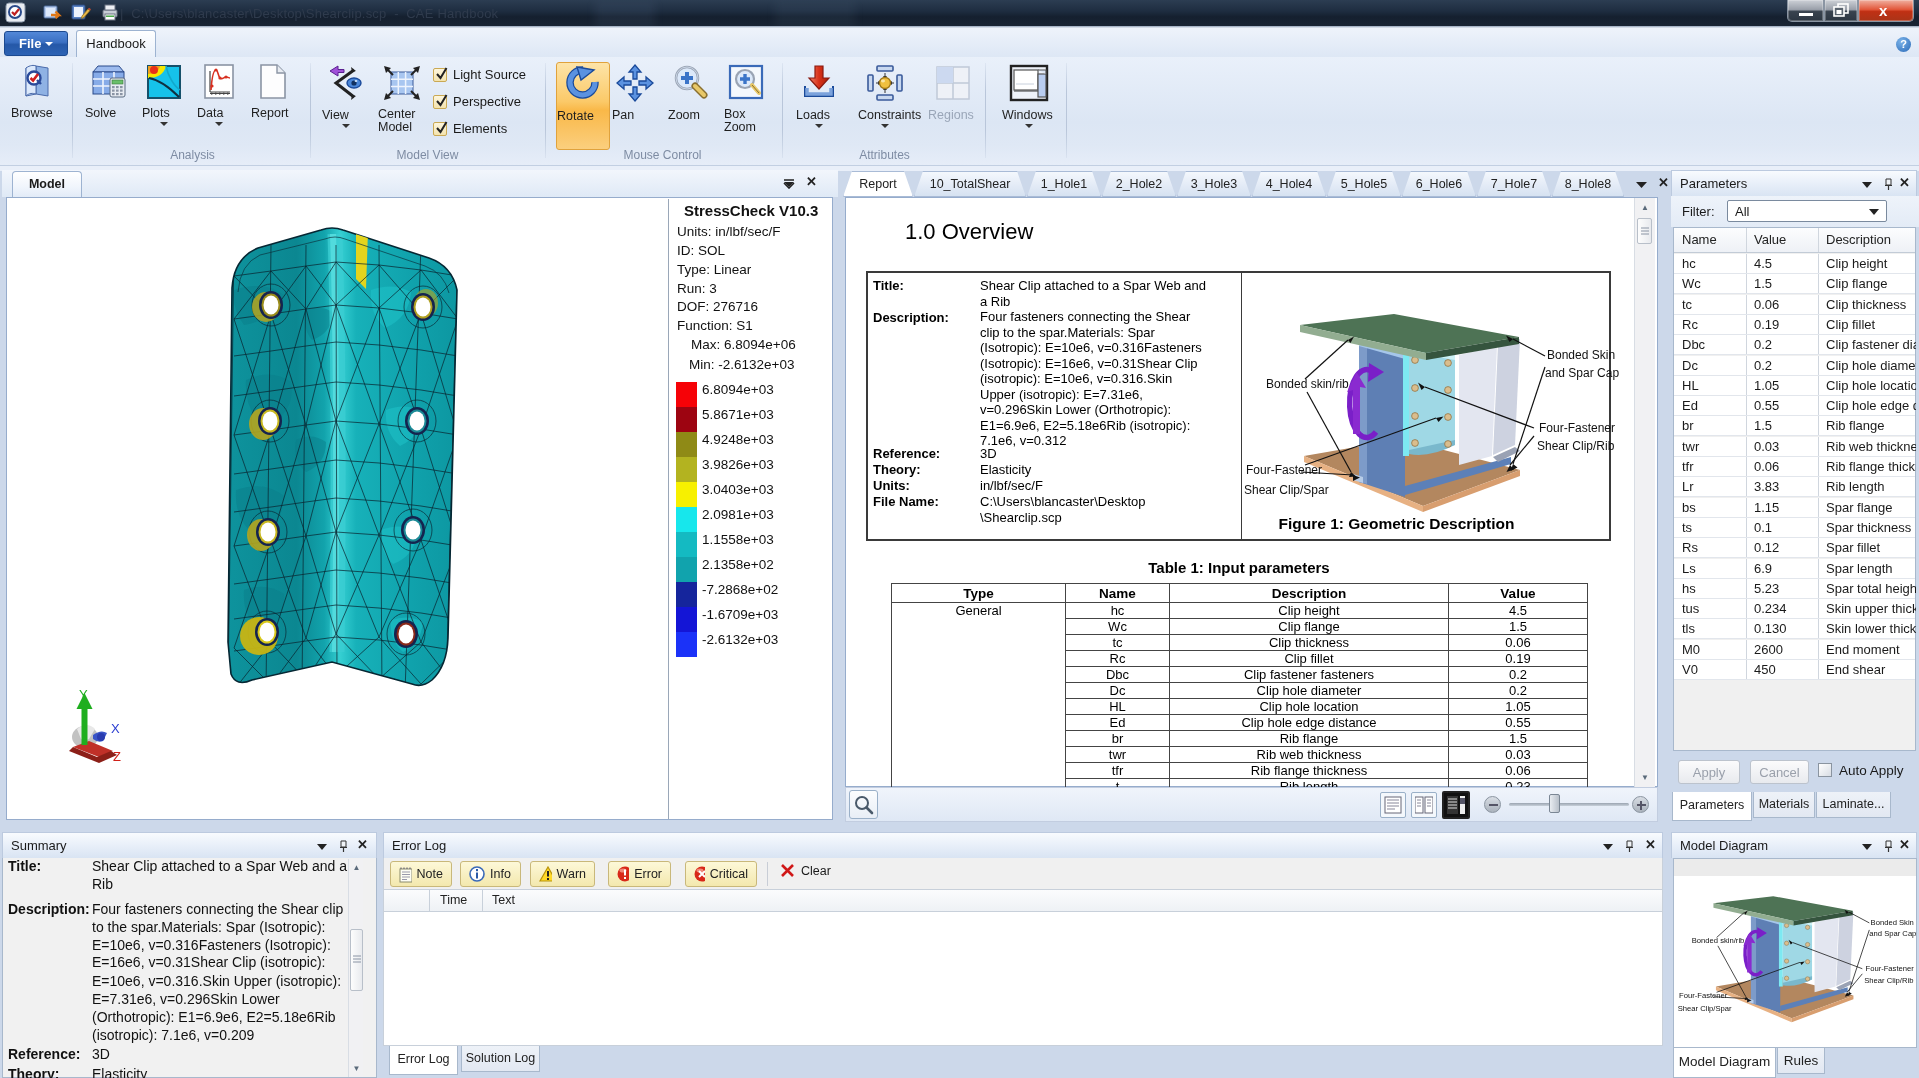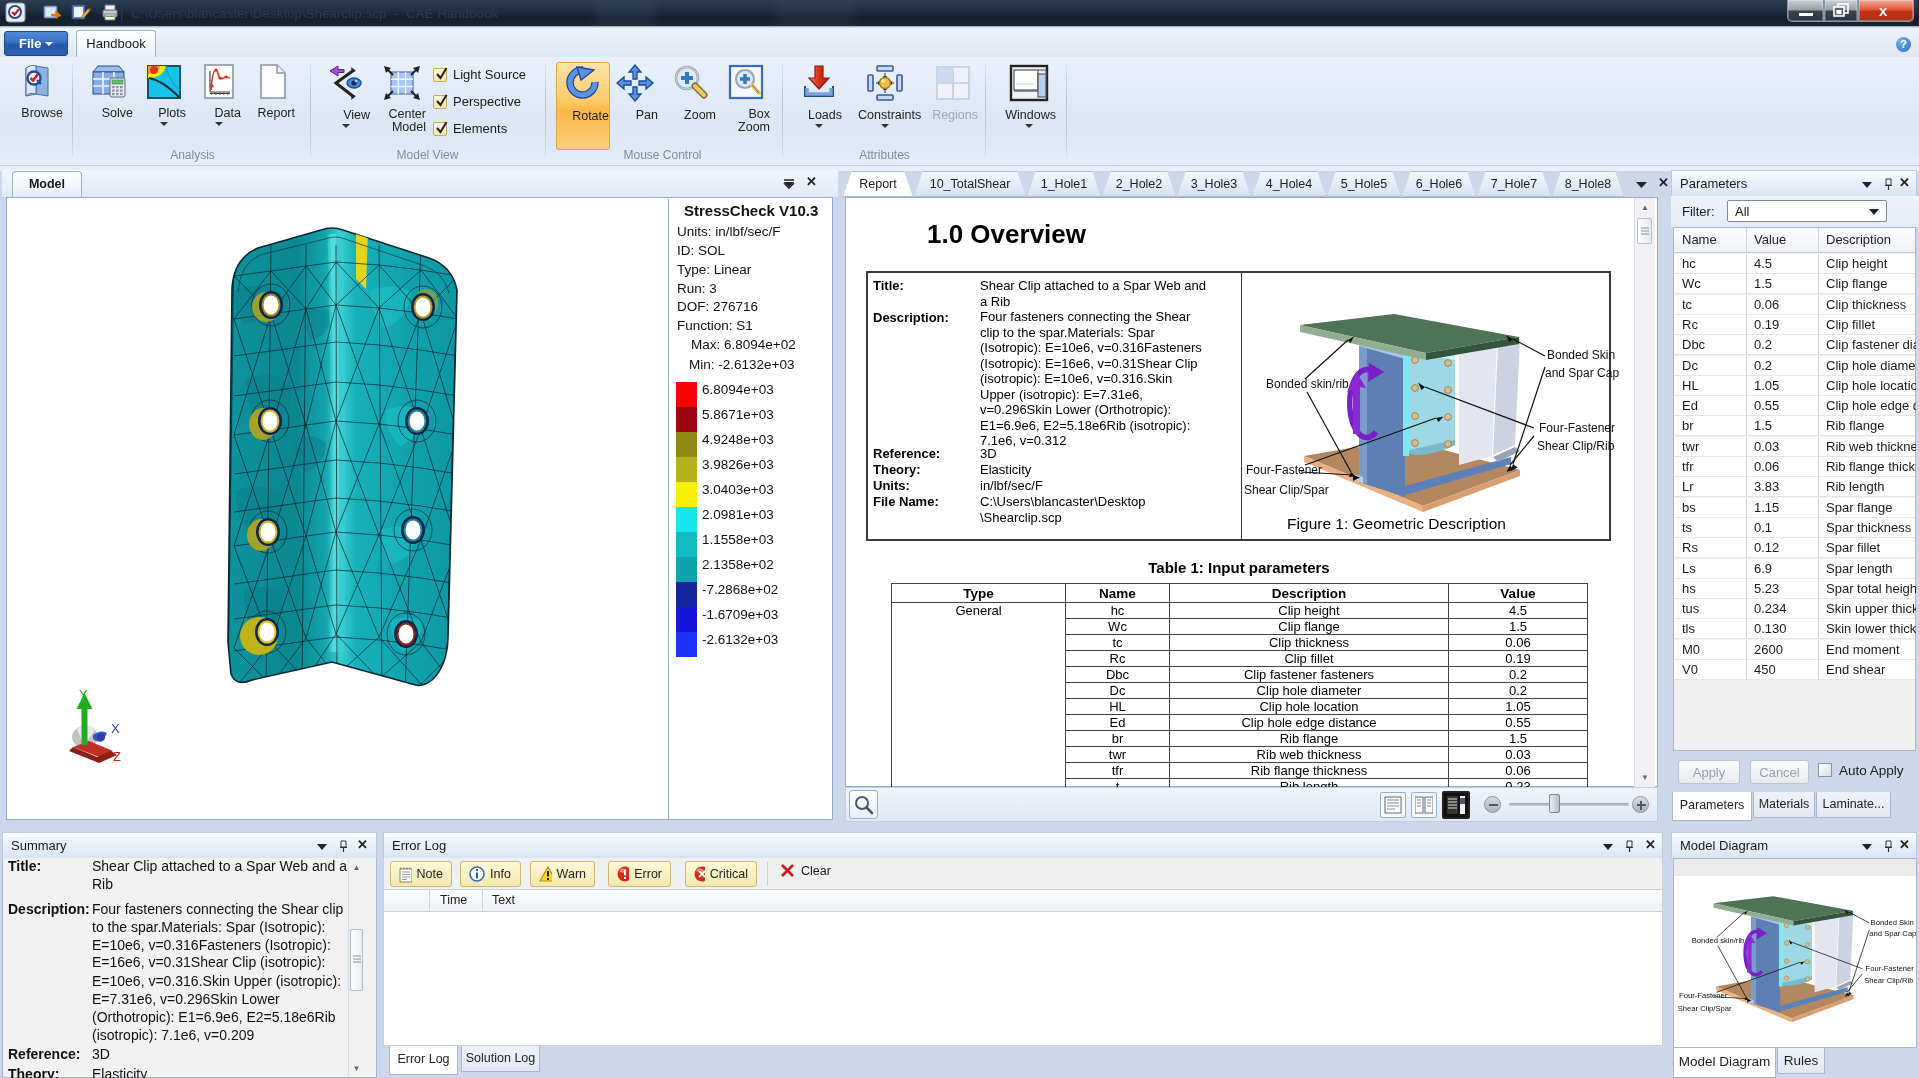--- a/index.html
+++ b/index.html
@@ -16,21 +16,21 @@
 #btn-close{left:1858px;width:56px;border-radius:0 0 5px 0;background:linear-gradient(180deg,#f0b0a0 0%,#e2573a 45%,#c03014 55%,#aa3418 100%)}
 .winglyph{position:absolute;color:#fff;font-weight:bold}
 
 #tabrow{position:absolute;left:0;top:28px;width:1919px;height:29px;background:linear-gradient(180deg,#eef3fb,#dde7f5)}
 #filebtn{position:absolute;left:4px;top:3px;width:64px;height:25px;background:linear-gradient(180deg,#5288d8 0%,#3a6fc2 45%,#2558a8 55%,#2d63b4 100%);border:1px solid #1c4a90;border-radius:3px;color:#fff;font-weight:bold;font-size:13px;text-align:center;line-height:24px}
 #hbtab{position:absolute;left:76px;top:2px;width:80px;height:27px;background:linear-gradient(180deg,#ffffff,#f4f8fd 50%,#e9f0fa);border:1px solid #9db3d1;border-bottom:none;border-radius:3px 3px 0 0;text-align:center;line-height:26px;font-size:13px}
 #helpbtn{position:absolute;left:1896px;top:9px;width:15px;height:15px;border-radius:50%;background:radial-gradient(circle at 35% 30%,#7ab2e8,#2a6ab8);color:#fff;font-size:11px;font-weight:bold;text-align:center;line-height:15px}
 
 #ribbon{position:absolute;left:0;top:57px;width:1919px;height:109px;background:linear-gradient(180deg,#e9f0fa 0%,#dce6f4 60%,#dfe8f5 82%,#e6edf8 100%);border-bottom:1px solid #c2cfe2}
 .rsep{position:absolute;top:6px;width:1px;height:95px;background:linear-gradient(180deg,rgba(160,175,200,.15),#b9c6da 30%,#b9c6da 70%,rgba(160,175,200,.15))}
-.ritem{position:absolute;top:7px;text-align:right;font-size:12.5px;color:#1e1e1e}
+.ritem{position:absolute;top:7px;text-align:left;font-size:12.5px;color:#1e1e1e}
 .ritem .ric{display:block;margin:0 auto 6px auto}
 .rlabel{position:absolute;font-size:12px;color:#7e8ca3;text-align:center;top:91px}
 .rdrop{display:block;margin:2px auto 0 auto;width:0;height:0;border-left:4px solid transparent;border-right:4px solid transparent;border-top:4px solid #333}
 .chkrow{position:absolute;left:433px;display:flex;align-items:center;gap:6px}
 .chk{width:14px;height:14px;background:linear-gradient(180deg,#fdf6dd,#f3e3ae);border:1px solid #caa954;border-radius:2px;position:relative}
 .chk svg{position:absolute;left:0px;top:-3px}
 
 .panel-hdr{position:absolute;background:linear-gradient(180deg,#f8fbfe 0%,#e8eff9 50%,#d9e4f3 100%);border:1px solid #bccadf;border-bottom:none}
 .panel-hdr .ttl{position:absolute;left:8px;top:5px;font-size:13px;color:#1a1a1a}
 .hicon{position:absolute;top:7px;color:#444;font-size:11px}
@@ -376,21 +376,21 @@
 <div class="panel-body" id="mp-body">
  <div id="legend-sep"></div>
 </div>
 <div class="lg-line" style="left:684px;top:202px;font-weight:bold;font-size:15px">StressCheck V10.3</div>
 <div class="lg-line" style="top:224px">Units: in/lbf/sec/F</div>
 <div class="lg-line" style="top:243px">ID: SOL</div>
 <div class="lg-line" style="top:262px">Type: Linear</div>
 <div class="lg-line" style="top:281px">Run: 3</div>
 <div class="lg-line" style="top:299px">DOF: 276716</div>
 <div class="lg-line" style="top:318px">Function: S1</div>
-<div class="lg-line" style="left:691px;top:337px">Max: 6.8094e+02</div>
+<div class="lg-line" style="left:691px;top:337px">Max: 6.8094e+06</div>
 <div class="lg-line" style="left:689px;top:357px">Min: -2.6132e+03</div>
 <svg class="abs" style="left:186px;top:190px" width="340" height="540" viewBox="0 0 340 540">
  <defs>
   <linearGradient id="clipgrad" x1="0" y1="0" x2="1" y2="0">
    <stop offset="0" stop-color="#0e939d"></stop>
         <stop offset=".3" stop-color="#0b8791"></stop>
         <stop offset=".42" stop-color="#12a3ac"></stop>
         <stop offset=".49" stop-color="#35cfd2"></stop>
         <stop offset=".56" stop-color="#17b1b9"></stop>
         <stop offset=".8" stop-color="#10a2ac"></stop>
@@ -515,36 +515,36 @@
  <div class="rtab" style="left:484px;width:74px">5_Hole5</div>
  <div class="rtab" style="left:559px;width:74px">6_Hole6</div>
  <div class="rtab" style="left:634px;width:74px">7_Hole7</div>
  <div class="rtab" style="left:709px;width:72px">8_Hole8</div>
  <svg class="abs" style="left:793px;top:10px" width="12" height="8">
       <path d="M0,1 l5.5,6 5.5,-6 z" fill="#222"></path>
     </svg>
  <span class="abs xglyph" style="left:815px;top:4px">✕</span>
 </div>
 <div class="panel-body" id="rp-body"></div>
-<div class="abs" style="left:927px;top:219px;font-size:26px;font-weight:bold;color:#000">1.0 Overview</div>
+<div class="abs" style="left:905px;top:219px;font-size:22px;font-weight:normal;color:#000">1.0 Overview</div>
 <div id="ovtable"></div>
 <div id="ovdiv"></div>
 <div class="doc-b doc-lbl" style="left:873px;top:278px">Title:</div>
 <div class="doc-b" style="left:980px;top:278px">Shear Clip attached to a Spar Web and<br>a Rib</div>
 <div class="doc-b doc-lbl" style="left:873px;top:310px">Description:</div>
 <div class="doc-b" style="left:980px;top:309px">Four fasteners connecting the Shear<br>clip to the spar.Materials: Spar<br>(Isotropic): E=10e6, v=0.316Fasteners<br>(Isotropic): E=16e6, v=0.31Shear Clip<br>(isotropic): E=10e6, v=0.316.Skin<br>Upper (isotropic): E=7.31e6,<br>v=0.296Skin Lower (Orthotropic):<br>E1=6.9e6, E2=5.18e6Rib (isotropic):<br>7.1e6, v=0.312</div>
 <div class="doc-b doc-lbl" style="left:873px;top:446px">Reference:</div>
 <div class="doc-b" style="left:980px;top:446px">3D</div>
 <div class="doc-b doc-lbl" style="left:873px;top:462px">Theory:</div>
 <div class="doc-b" style="left:980px;top:462px">Elasticity</div>
 <div class="doc-b doc-lbl" style="left:873px;top:478px">Units:</div>
 <div class="doc-b" style="left:980px;top:478px">in/lbf/sec/F</div>
 <div class="doc-b doc-lbl" style="left:873px;top:494px">File Name:</div>
 <div class="doc-b" style="left:980px;top:494px">C:\Users\blancaster\Desktop<br>\Shearclip.scp</div>
-<div class="doc-b" style="left:1241px;top:516px;width:311px;text-align:center;font-weight:normal;font-size:15.5px">Figure 1: Geometric Description</div>
+<div class="doc-b" style="left:1241px;top:516px;width:311px;text-align:center;font-weight:bold;font-size:15.5px">Figure 1: Geometric Description</div>
 <div class="doc-b" style="left:891px;top:560px;width:696px;text-align:center;font-weight:bold;font-size:15px">Table 1: Input parameters</div>
 <table id="t1">
  <colgroup>
       <col style="width:174px">
       <col style="width:104px">
       <col style="width:279px">
       <col style="width:139px">
     </colgroup>
  <tbody>
       <tr>

